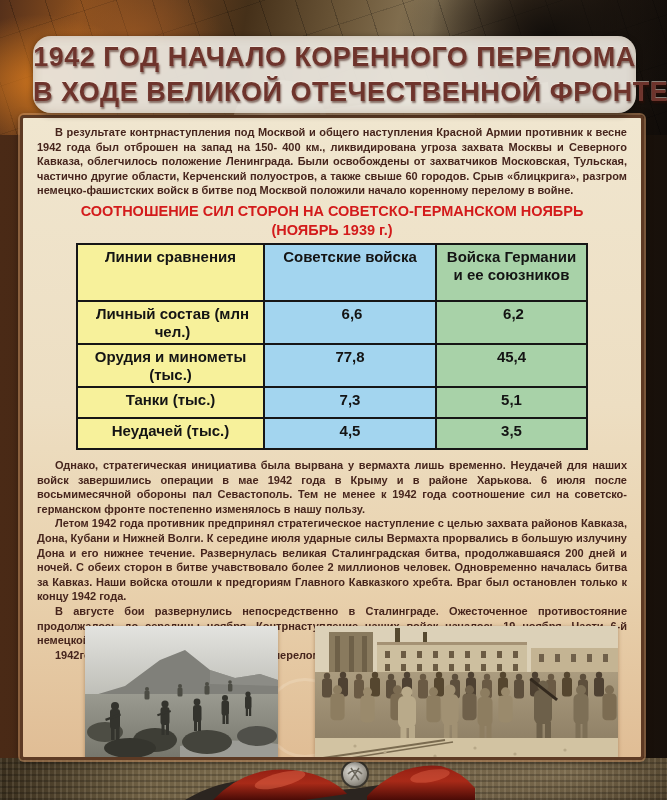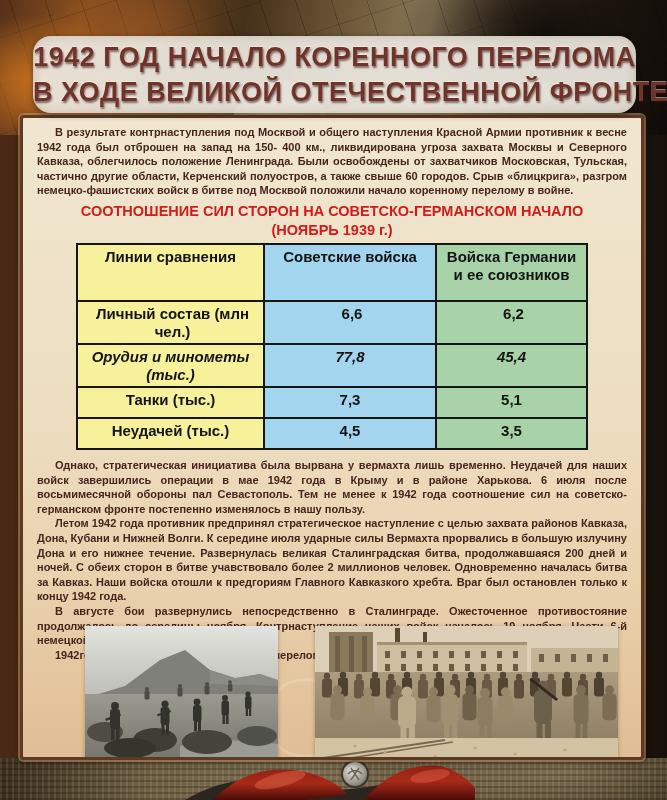--- a/index.html
+++ b/index.html
@@ -56,21 +56,21 @@
   
   table.forces{border-collapse:collapse;margin:3px auto 8px auto;width:480px;table-layout:fixed;
     border:2px solid #161616;}
   table.forces th, table.forces td{border:2px solid #161616;vertical-align:top;text-align:center;
     font-size:15px;line-height:18px;font-weight:bold;color:#141414;padding:3px 4px 2px 4px;}
   .c1{width:177px;} .c2{width:162px;} .c3{width:141px;}
   .col-compare{background:#f7f19b;}
   .col-soviet{background:#a3d5ef;}
   .col-german{background:#a8d2a8;}
   tr.hdr th{height:50px;}
-  tr.r1 td{height:32px;padding-left:8px;} tr.r2 td{height:36px;font-style:italic;} tr.r3 td{height:24px;} tr.r4 td{height:24px;}
+  tr.r1 td{height:32px;padding-left:8px;} tr.r2 td{height:36px;} tr.r3 td{height:24px;} tr.r4 td{height:24px;}
 
   
   .photo{position:absolute;box-shadow:0 1px 4px rgba(90,50,20,.4);}
   .photo-left{left:62px;top:508px;width:193px;height:134px;}
   .photo-right{left:292px;top:508px;width:303px;height:135px;}
   .photo svg{display:block;width:100%;height:100%;}
 </style>
 </head>
 <body>
 
@@ -109,21 +109,21 @@
     <div class="title-line">1942 ГОД НАЧАЛО КОРЕННОГО ПЕРЕЛОМА</div>
     <div class="title-line">В ХОДЕ ВЕЛИКОЙ ОТЕЧЕСТВЕННОЙ ФРОНТЕ</div>
   </div>
 
   <div class="panel">
     <div class="panel-ghost-ring"></div>
 
     <p class="body-par">В результате контрнаступления под Москвой и общего наступления Красной Армии противник к весне 1942 года был отброшен на запад на 150- 400 км., ликвидирована угроза захвата Москвы и Северного Кавказа, облегчилось положение Ленинграда. Были освобождены от захватчиков Московская, Тульская, частично другие области, Керченский полуостров, а также свыше 60 городов. Срыв «блицкрига», разгром немецко-фашистских войск в битве под Москвой положили начало коренному перелому в войне.</p>
 
     <div class="section-heading">
-      <div>СООТНОШЕНИЕ СИЛ СТОРОН НА СОВЕТСКО-ГЕРМАНСКОМ НАЧАЛО</div>
+      <div>СООТНОШЕНИЕ СИЛ СТОРОН НА СОВЕТСКО-ГЕРМАНСКОМ НОЯБРЬ</div>
       <div>(НОЯБРЬ 1939 г.)</div>
     </div>
 
     <table class="forces">
       <tbody>
           <tr class="hdr">
         <th class="c1 col-compare">Линии сравнения</th>
         <th class="c2 col-soviet">Советские войска</th>
         <th class="c3 col-german">Войска Германии и ее союзников</th>
       </tr>

